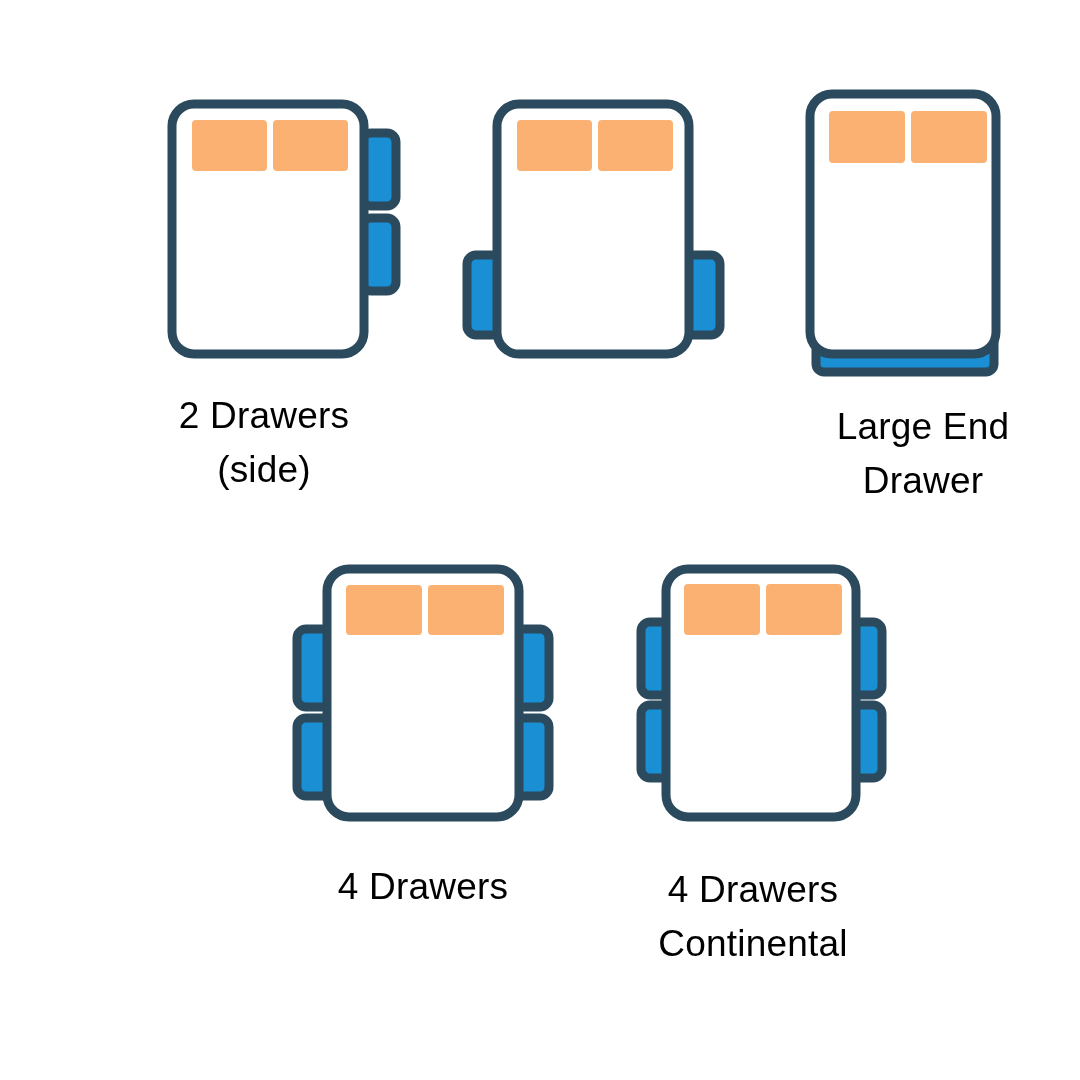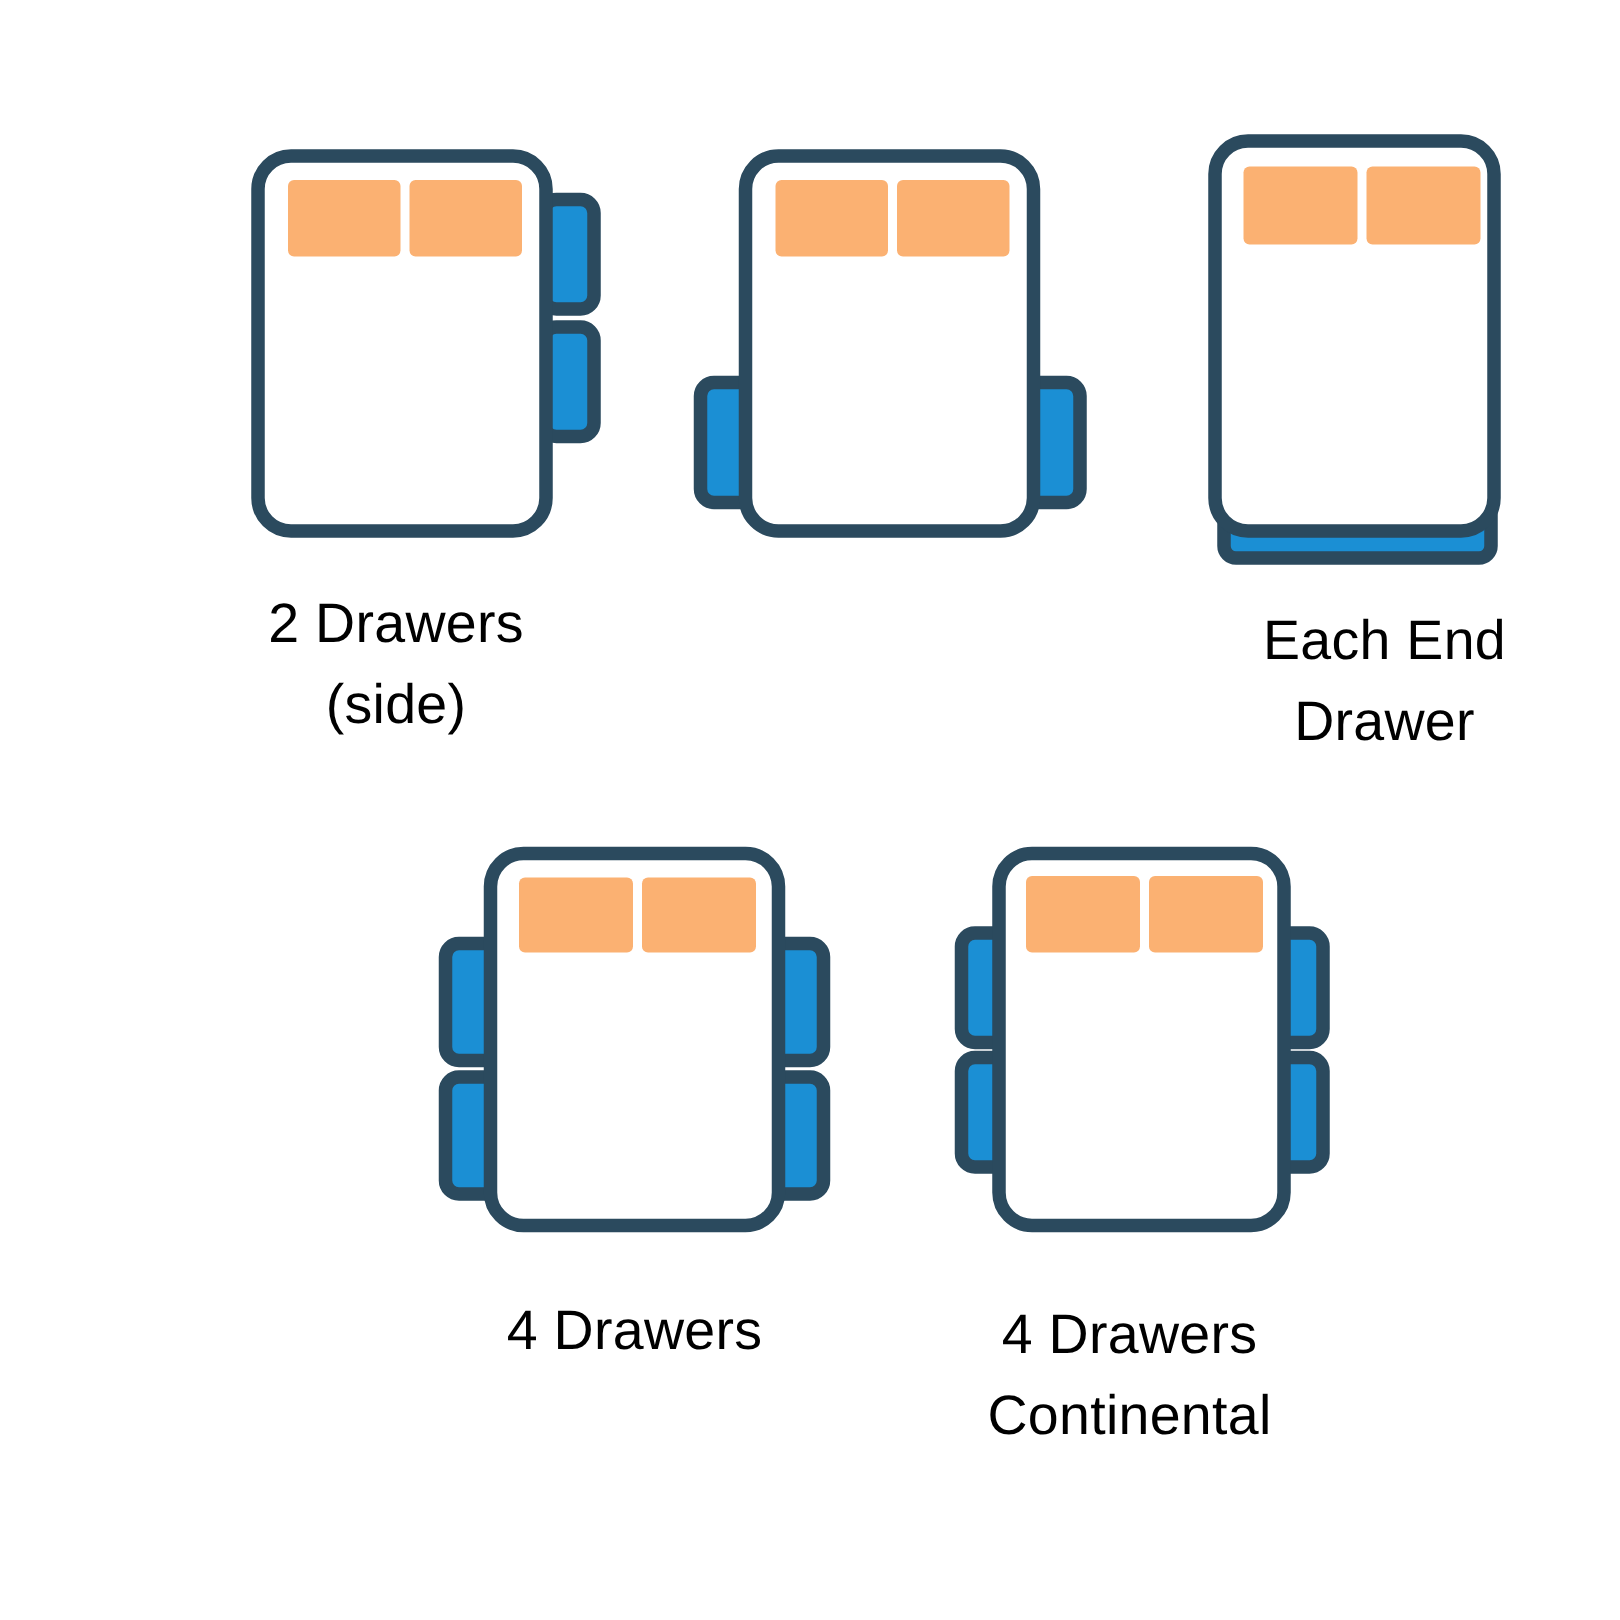--- a/index.html
+++ b/index.html
@@ -81,21 +81,21 @@
       <g fill="none" stroke="#2B4A5E" stroke-width="9" stroke-linejoin="round">
         <rect x="18" y="255" width="178" height="37" rx="8" fill="#1B8FD4"></rect>
         <rect x="12" y="14" width="186" height="260" rx="22" fill="#FFFFFF"></rect>
       </g>
       <g>
         <rect x="31" y="31" width="76" height="52" rx="4" fill="#FBB172"></rect>
         <rect x="113" y="31" width="76" height="52" rx="4" fill="#FBB172"></rect>
       </g>
     </svg>
   </div>
-  <div class="bed-label" style="left:735px; top:400px; width:280px;">Each End
+  <div class="bed-label" style="left:735px; top:400px; width:280px;">Large End
 Drawer</div>
 
   <div class="bed-cell" style="left:235px; top:550px;">
     <svg class="bed-svg" width="280" height="290" viewBox="0 0 280 290">
       <g fill="none" stroke="#2B4A5E" stroke-width="9" stroke-linejoin="round">
         <rect x="14" y="79" width="38" height="78" rx="9" fill="#1B8FD4"></rect>
         <rect x="14" y="168" width="38" height="78" rx="9" fill="#1B8FD4"></rect>
         <rect x="228" y="79" width="38" height="78" rx="9" fill="#1B8FD4"></rect>
         <rect x="228" y="168" width="38" height="78" rx="9" fill="#1B8FD4"></rect>
         <rect x="44" y="19" width="192" height="248" rx="22" fill="#FFFFFF"></rect>

